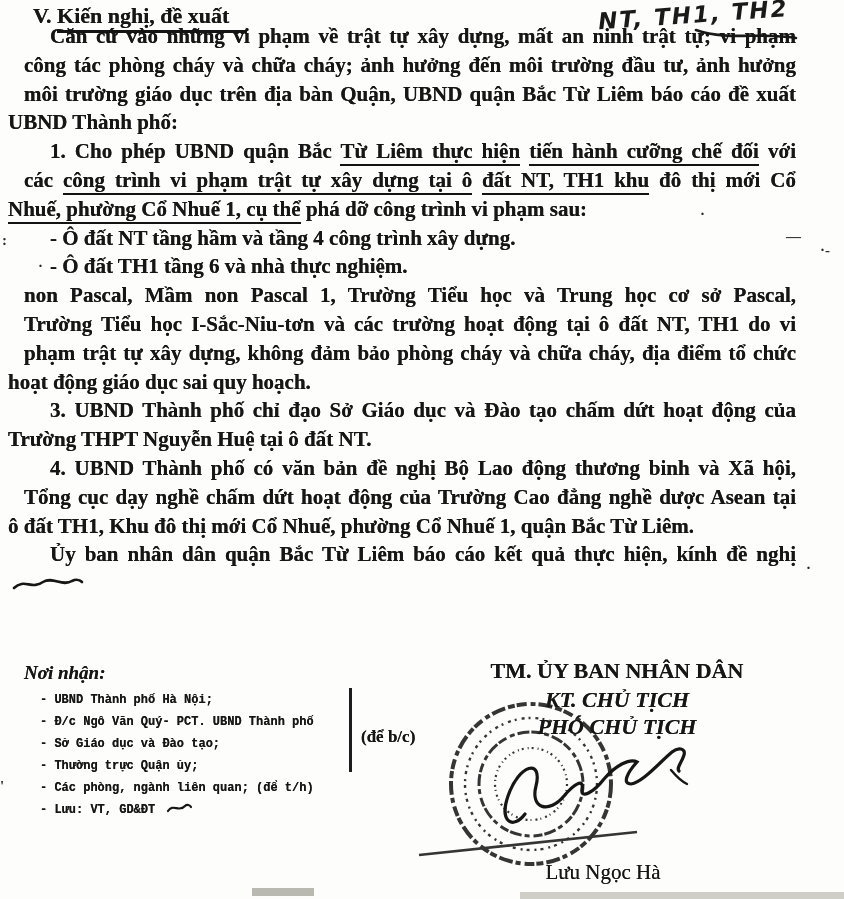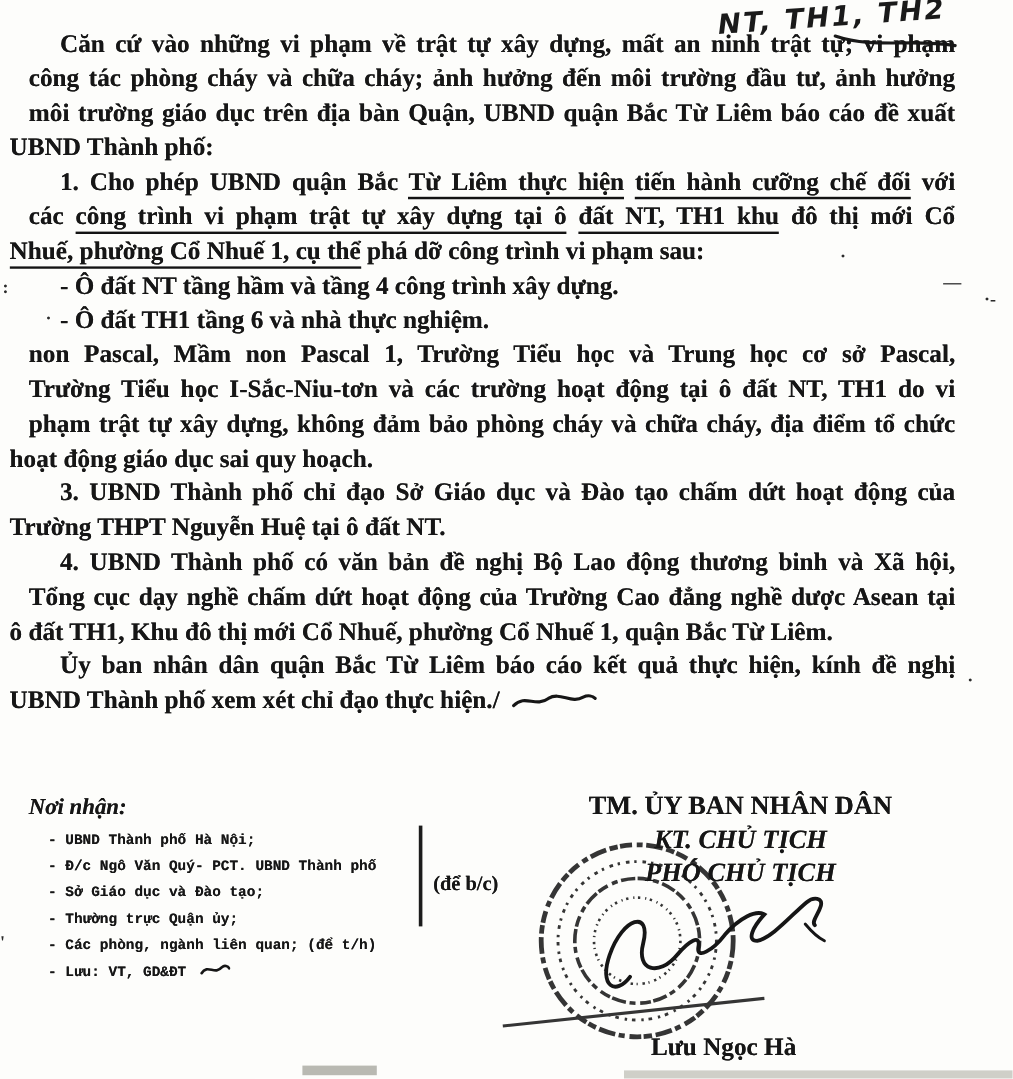--- a/index.html
+++ b/index.html
@@ -29,36 +29,37 @@
               text-shadow:0 0 .4px rgba(10,10,10,.8);margin-left:32px;}
   .bc-line{position:absolute;left:349px;top:688px;width:3px;height:84px;background:#1c1c1c;}
   .bc-note{position:absolute;left:361px;top:727px;font-size:17px;font-weight:700;
            text-shadow:0 0 .4px rgba(10,10,10,.8);}
   
   .sigblock{position:absolute;left:452px;top:655px;width:330px;text-align:center;font-weight:700;
             text-shadow:0 0 .5px rgba(10,10,10,.8);}
   .sig-l1{font-size:22px;line-height:31px;white-space:nowrap;}
   .sig-l2,.sig-l3{font-size:22px;line-height:27px;white-space:nowrap;font-style:italic;}
   .sig-name{position:absolute;left:528px;top:860px;width:150px;text-align:center;
-            font-size:21px;font-weight:700;white-space:nowrap;text-shadow:0 0 .5px rgba(10,10,10,.8);}
+            font-size:21px;font-weight:400;white-space:nowrap;text-shadow:0 0 .5px rgba(10,10,10,.8);}
   .stamp-wrap{position:absolute;left:413px;top:692px;}
   
   .noise{position:absolute;color:#2a2a2a;font-size:15px;font-weight:700;}
   .nbar{position:absolute;background:#b9b9b2;}
 </style>
 </head>
 <body>
 
 <div class="page">
 
   <div class="note">NT, TH1, TH2</div>
   <svg class="note-tail" width="104" height="16" viewBox="0 0 104 16">
     <path d="M2,4 C34,15 66,6 102,12" fill="none" stroke="#1a1a1a" stroke-width="2.6" stroke-linecap="round"></path>
   </svg>
 
+  <div class="heading"><span>V. </span><span class="hu">Kiến nghị, đề xuất</span></div>
 
   <div id="doc-body" class="body">
       <div>
         <div class="line j" style="padding-left: 26px;"><span>Căn cứ vào những vi phạm về trật tự xây dựng, mất an ninh trật tự; vi phạm</span></div>
         <div class="line j"><span>công tác phòng cháy và chữa cháy; ảnh hưởng đến môi trường đầu tư, ảnh hưởng</span></div>
         <div class="line j"><span>môi trường giáo dục trên địa bàn Quận, UBND quận Bắc Từ Liêm báo cáo đề xuất</span></div>
         <div class="line"><span>UBND Thành phố:</span></div>
       </div>
       <div>
         <div class="line j" style="padding-left: 26px;"><span>1. Cho phép UBND quận Bắc </span><span class="pen-u">Từ Liêm thực hiện</span><span> </span><span class="pen-u">tiến hành cưỡng chế đối</span><span> với</span></div>
@@ -81,21 +82,21 @@
         <div class="line j" style="padding-left: 26px;"><span>3. UBND Thành phố chỉ đạo Sở Giáo dục và Đào tạo chấm dứt hoạt động của</span></div>
         <div class="line"><span>Trường THPT Nguyễn Huệ tại ô đất NT.</span></div>
       </div>
       <div>
         <div class="line j" style="padding-left: 26px;"><span>4. UBND Thành phố có văn bản đề nghị Bộ Lao động thương binh và Xã hội,</span></div>
         <div class="line j"><span>Tổng cục dạy nghề chấm dứt hoạt động của Trường Cao đẳng nghề dược Asean tại</span></div>
         <div class="line"><span>ô đất TH1, Khu đô thị mới Cổ Nhuế, phường Cổ Nhuế 1, quận Bắc Từ Liêm.</span></div>
       </div>
       <div>
         <div class="line j" style="padding-left: 26px;"><span>Ủy ban nhân dân quận Bắc Từ Liêm báo cáo kết quả thực hiện, kính đề nghị</span></div>
-        <div class="line"><span>UBND Thành phố xem xét chỉ đạo thực hiện./</span>
+        <div class="line">
   <svg class="tail-svg" width="72" height="16" viewBox="0 0 72 16">
     <path d="M2,12 C12,2 20,14 31,6 C41,0 50,11 60,5 C64,3 68,4 70,6" fill="none" stroke="#161616" stroke-width="2.6" stroke-linecap="round"></path>
   </svg>
 </div>
       </div>
     </div>
 
   <div class="recipients">
     <div class="recip-label">Nơi nhận:</div>
     <div id="recipients-list">

